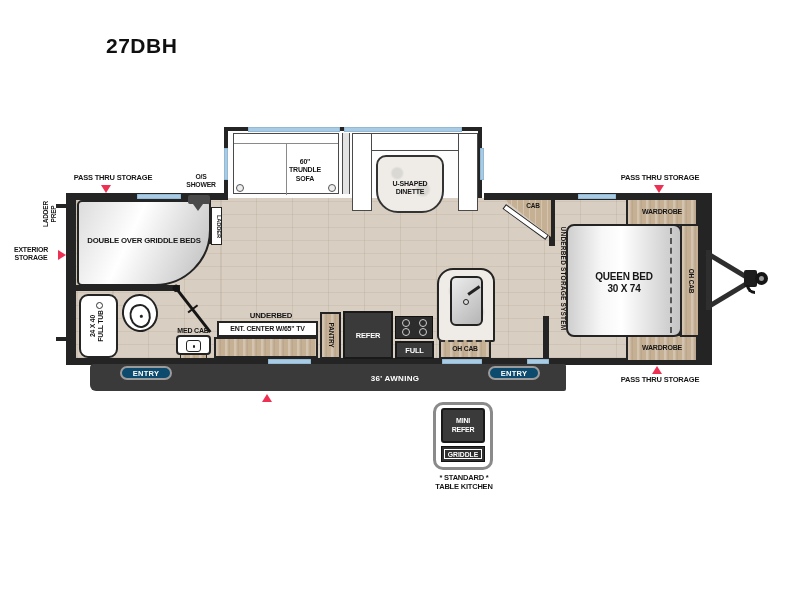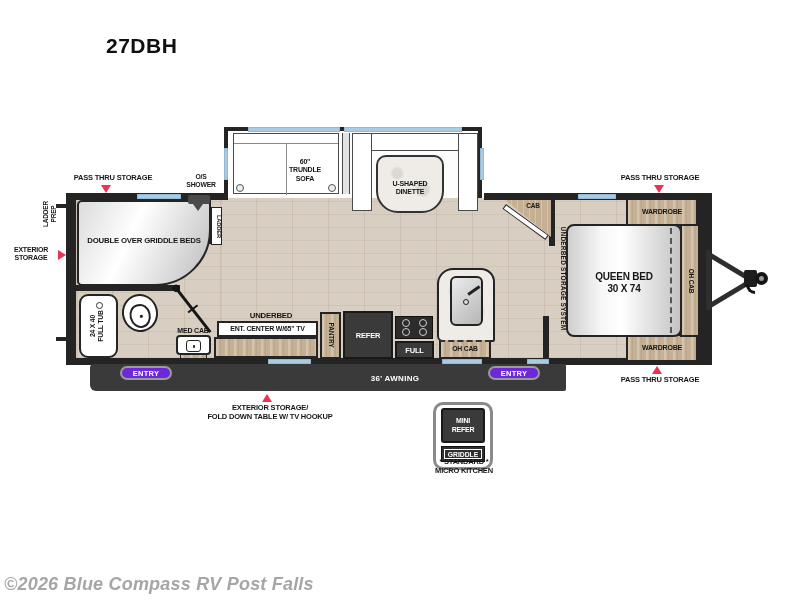--- a/index.html
+++ b/index.html
@@ -33,21 +33,21 @@
       color:#fff;display:flex;align-items:center;justify-content:center;
       font-weight:700;font-size:7.5px;letter-spacing:-0.2px;text-align:center;}
   .tri{position:absolute;width:0;height:0;}
   .tri.down{border-left:5px solid transparent;border-right:5px solid transparent;border-top:8px solid var(--red);}
   .tri.up{border-left:5px solid transparent;border-right:5px solid transparent;border-bottom:8px solid var(--red);}
   .tri.right{border-top:5px solid transparent;border-bottom:5px solid transparent;border-left:8px solid var(--red);}
   .rot90{transform:rotate(90deg);}
   .rot270{transform:rotate(-90deg);}
   .vtext{position:absolute;font-weight:700;color:#161616;text-align:center;
       letter-spacing:-0.2px;white-space:nowrap;}
-  .badge{position:absolute;background:#6d28d9;border:2px solid #9b9b9b;border-radius:8px;
+  .badge{position:absolute;background:#0c4a6e;border:2px solid #9b9b9b;border-radius:8px;
       color:#fff;font-weight:700;font-size:7.5px;display:flex;align-items:center;justify-content:center;
       box-sizing:border-box;letter-spacing:0.3px;}
   .burner{width:8px;height:8px;border:1.5px solid #cfcfcf;border-radius:50%;box-sizing:border-box;}
   #title{position:absolute;left:106px;top:34px;font-size:21px;font-weight:600;
       letter-spacing:0.5px;color:#101010;}
   #watermark{position:absolute;left:4px;top:574px;font-size:18px;font-weight:700;
       font-style:italic;color:#a6a6a6;letter-spacing:0.2px;}
   .marble{background:
       radial-gradient(circle at 30% 30%, rgba(180,180,175,0.35) 0 8%, transparent 12%),
       radial-gradient(circle at 70% 60%, rgba(170,170,165,0.3) 0 10%, transparent 15%),
@@ -252,34 +252,29 @@
   </div>
   <div class="tri right" style="left:58px;top:250px;"></div>
 
   <div class="lbl" style="left:595px;top:174px;width:130px;">PASS THRU STORAGE</div>
   <div class="tri down" style="left:654px;top:185px;"></div>
 
   <div class="tri up" style="left:652px;top:366px;"></div>
   <div class="lbl" style="left:595px;top:376px;width:130px;">PASS THRU STORAGE</div>
 
   <div class="tri up" style="left:262px;top:394px;"></div>
-  <div class="lbl" style="left:160px;top:404px;width:220px;">
-    <span>EXTERIOR STORAGE/</span><br>
-    <span>FOLD DOWN TABLE W/ TV HOOKUP</span>
-  </div>
 
   <div class="abs" style="left:433px;top:402px;width:60px;height:68px;background:#fff;border:3px solid #8a8a8a;border-radius:10px;box-sizing:border-box;"></div>
   <div class="darkbox" style="left:441px;top:408px;width:44px;height:35px;border-radius:3px;flex-direction:column;line-height:1.2;font-size:7px;">
     <span>MINI</span>
     <span>REFER</span>
   </div>
   <div class="abs" style="left:441px;top:446px;width:44px;height:16px;background:#2f2f2f;border:1.5px solid #111;box-sizing:border-box;
               display:flex;align-items:center;justify-content:center;">
     <span style="color:#fff;font-weight:700;font-size:6.8px;border:1px solid #fff;padding:0.5px 3px;">GRIDDLE</span>
   </div>
-  <div class="lbl" style="left:400px;top:458px;width:128px;">
+  <div class="lbl" style="left:400px;top:474px;width:128px;">
     <span>* STANDARD *</span><br>
-    <span>MICRO KITCHEN</span>
-  </div>
-
-  <div id="watermark">©2026 Blue Compass RV Post Falls</div>
+    <span>TABLE KITCHEN</span>
+  </div>
+
 
 </div>
 
 </body></html>

